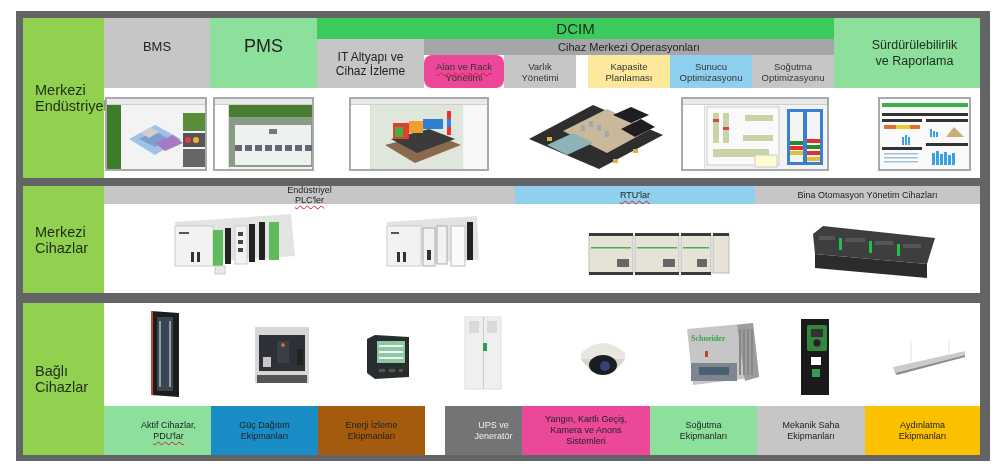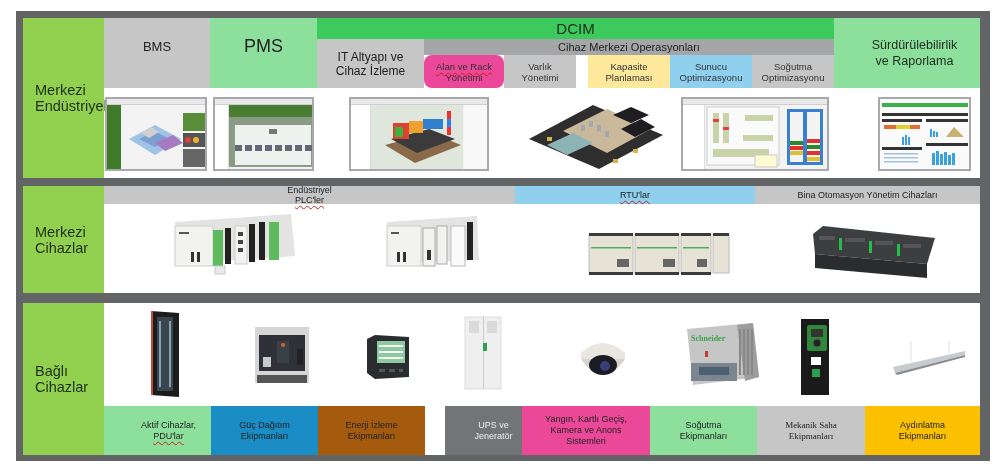--- a/index.html
+++ b/index.html
@@ -47,21 +47,21 @@
   .b-bina { left: 732px; width: 225px; background: #c6c6c6; }
 
   
   .lab { top: 103px; height: 49px; font-size: 9px; line-height: 11px; color: #222; }
   .l-aktif { left: 81px; width: 129px; background: #8ce09c; }
   .l-guc { left: 188px; width: 107px; background: #1a8cc6; }
   .l-enerji { left: 295px; width: 107px; background: #a55b0e; }
   .l-ups { left: 402px; width: 97px; background: #737476; color: #eee; margin-left: 20px; }
   .l-yangin { left: 499px; width: 128px; background: #ec4899; }
   .l-sog { left: 627px; width: 107px; background: #8ce09c; }
-  .l-mek { left: 734px; width: 108px; background: #c6c6c6; font-family: Liberation Serif, serif; }
+  .l-mek { left: 734px; width: 108px; background: #c6c6c6; }
   .l-ayd { left: 842px; width: 115px; background: #fbc000; }
 </style>
 </head>
 <body>
 
 <div class="frame">
 
   <div class="row row1">
     <div class="rowlabel">
       <div>

